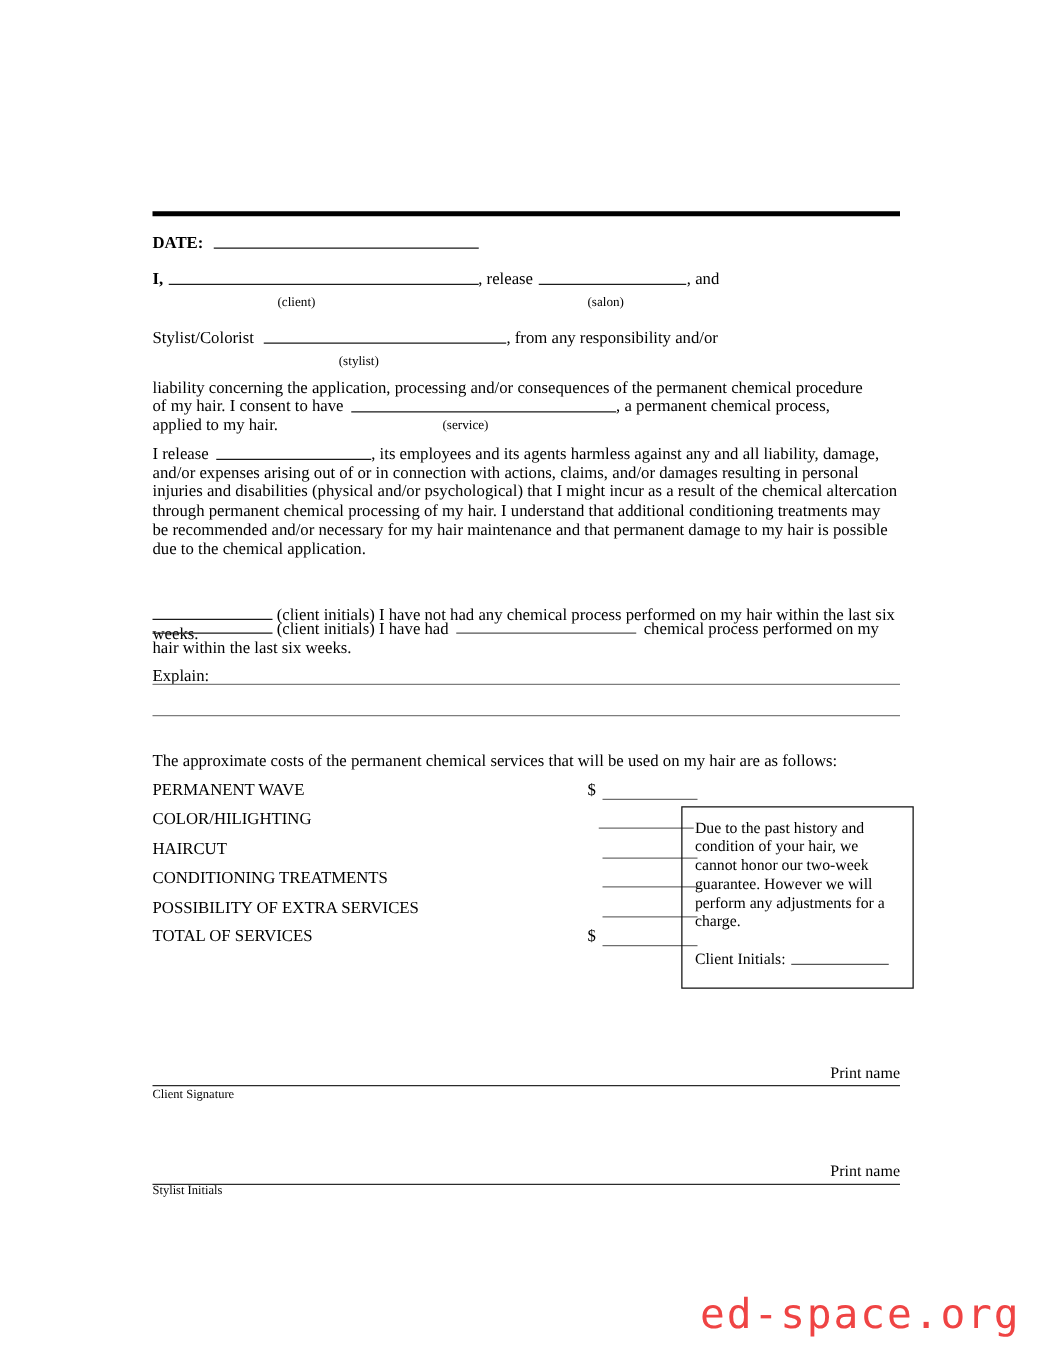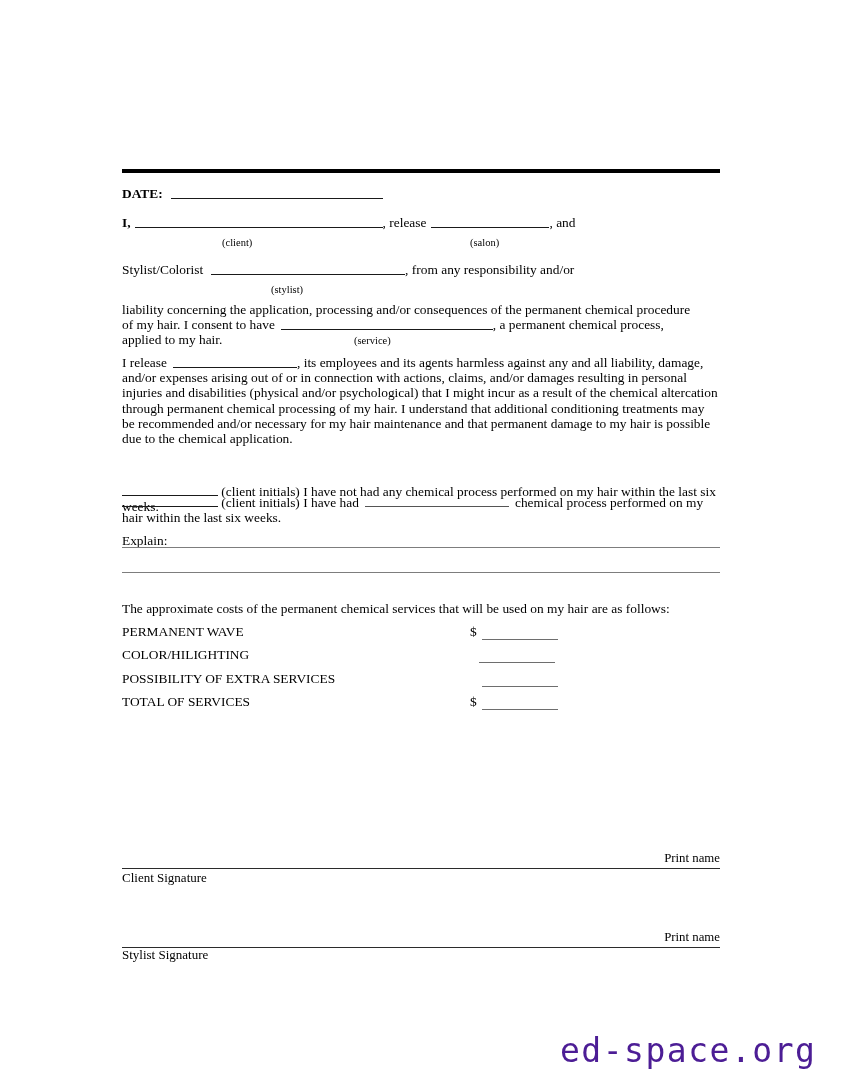--- a/index.html
+++ b/index.html
@@ -169,40 +169,40 @@
   .sig-rule {
     position: absolute;
     left: 122px;
     width: 598px;
     height: 1px;
     background: #2b2b2b;
   }
   .sig-caption {
     position: absolute;
     left: 122px;
-    font-size: 13px;
+    font-size: 10px;
   }
 
   #print-1 { top: 851px; }
   #sig-rule-1 { top: 868px; }
   #sig-cap-1 { top: 870px; }
 
   #print-2 { top: 930px; }
   #sig-rule-2 { top: 947px; }
   #sig-cap-2 { top: 947px; }
 
   
   #watermark {
     position: absolute;
     left: 560px;
     top: 1031px;
     font-family: "DejaVu Sans Mono", "Liberation Mono", monospace;
     font-size: 33px;
     letter-spacing: 1.5px;
-    color: #4c1d95;
+    color: #ef4444;
   }
 </style>
 </head>
 <body>
 
 <div class="page">
 
   <div class="header-rule"></div>
 
   <div class="blk bold" id="date-row">
@@ -249,34 +249,48 @@
       <div class="svc-row">
         <span class="svc-label">PERMANENT WAVE</span>
         <span class="svc-dollar" style="left: 348px;">$</span>
         <span class="svc-line" style="left: 360px; width: 76px; top: 15px;"></span>
       </div>
       <div class="svc-row">
         <span class="svc-label">COLOR/HILIGHTING</span>
         <span class="svc-line" style="left: 357px; width: 76px; top: 15px;"></span>
       </div>
       <div class="svc-row">
+        <span class="svc-label">HAIRCUT</span>
+        <span class="svc-line" style="left: 360px; width: 76px; top: 15px;"></span>
+      </div>
+      <div class="svc-row">
+        <span class="svc-label">CONDITIONING TREATMENTS</span>
+        <span class="svc-line" style="left: 360px; width: 76px; top: 15px;"></span>
+      </div>
+      <div class="svc-row">
         <span class="svc-label">POSSIBILITY OF EXTRA SERVICES</span>
         <span class="svc-line" style="left: 360px; width: 76px; top: 15px;"></span>
       </div>
       <div class="svc-row">
         <span class="svc-label">TOTAL OF SERVICES</span>
         <span class="svc-dollar" style="left: 348px;">$</span>
         <span class="svc-line" style="left: 360px; width: 76px; top: 15px;"></span>
       </div>
     </div>
 
+  <div id="note-box">
+    <div>Due to the past history and condition of your hair, we cannot honor our two-week guarantee.  However we will perform any adjustments for a charge.</div>
+    <div id="note-initials">
+      <span>Client Initials:</span><span class="blank"></span>
+    </div>
+  </div>
 
   <div class="sig-print" id="print-1">Print name</div>
   <div class="sig-rule" id="sig-rule-1"></div>
   <div class="sig-caption" id="sig-cap-1">Client Signature</div>
 
   <div class="sig-print" id="print-2">Print name</div>
   <div class="sig-rule" id="sig-rule-2"></div>
-  <div class="sig-caption" id="sig-cap-2">Stylist Signature</div>
+  <div class="sig-caption" id="sig-cap-2">Stylist Initials</div>
 
   <div id="watermark">ed-space.org</div>
 
 </div>
 
 </body></html>

